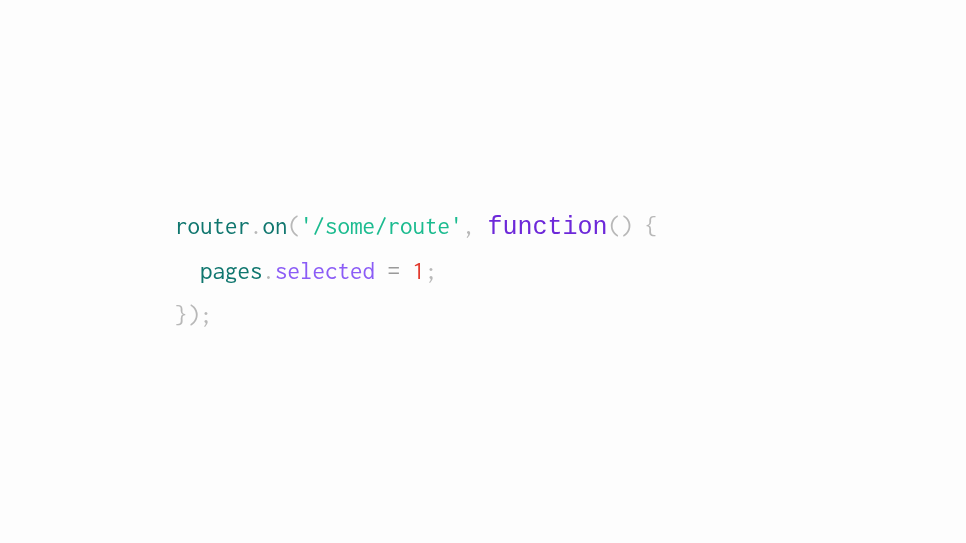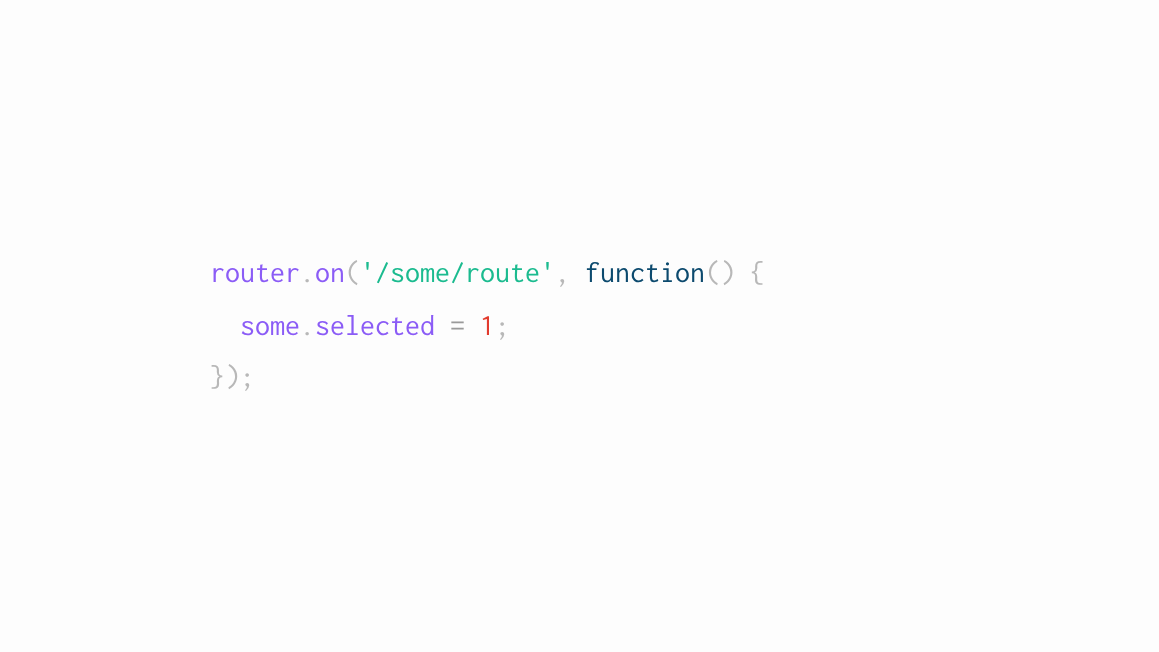--- a/index.html
+++ b/index.html
@@ -14,26 +14,26 @@
       font-family: "SF Mono", "Monaco", "Inconsolata", "Consolas", "Courier New", monospace;
       display: flex;
       align-items: center;
       padding-left: 175px;
     }
     .code-block {
       font-size: 25px;
       line-height: 1.75;
       white-space: pre;
     }
-    .tok-obj { color: #8b5cf6; }
+    .tok-obj { color: #0f766e; }
     .tok-punct { color: #b8b8b8; }
     .tok-string { color: #1bbb8f; text-align: center; }
-    .tok-keyword { color: #0c4a6e; }
+    .tok-keyword { color: #6d28d9; font-family: Liberation Mono, monospace; }
     .tok-prop { color: #8b5cf6; }
     .tok-op { color: #9a9a9a; }
     .tok-num { color: #e23b2e; }
   </style>
 </head>
 <body>
 
 <div class="code-block"><span class="line"><span class="tok-obj">router</span><span class="tok-punct">.</span><span class="tok-obj">on</span><span class="tok-punct">(</span><span class="tok-string">'/some/route'</span><span class="tok-punct">, </span><span class="tok-keyword">function</span><span class="tok-punct">()</span><span class="tok-punct"> {</span></span>
-<span class="line"><span>  </span><span class="tok-obj">some</span><span class="tok-punct">.</span><span class="tok-prop">selected</span><span class="tok-op"> = </span><span class="tok-num">1</span><span class="tok-punct">;</span></span>
+<span class="line"><span>  </span><span class="tok-obj">pages</span><span class="tok-punct">.</span><span class="tok-prop">selected</span><span class="tok-op"> = </span><span class="tok-num">1</span><span class="tok-punct">;</span></span>
 <span class="line"><span class="tok-punct">});</span></span></div>
 
 </body></html>

